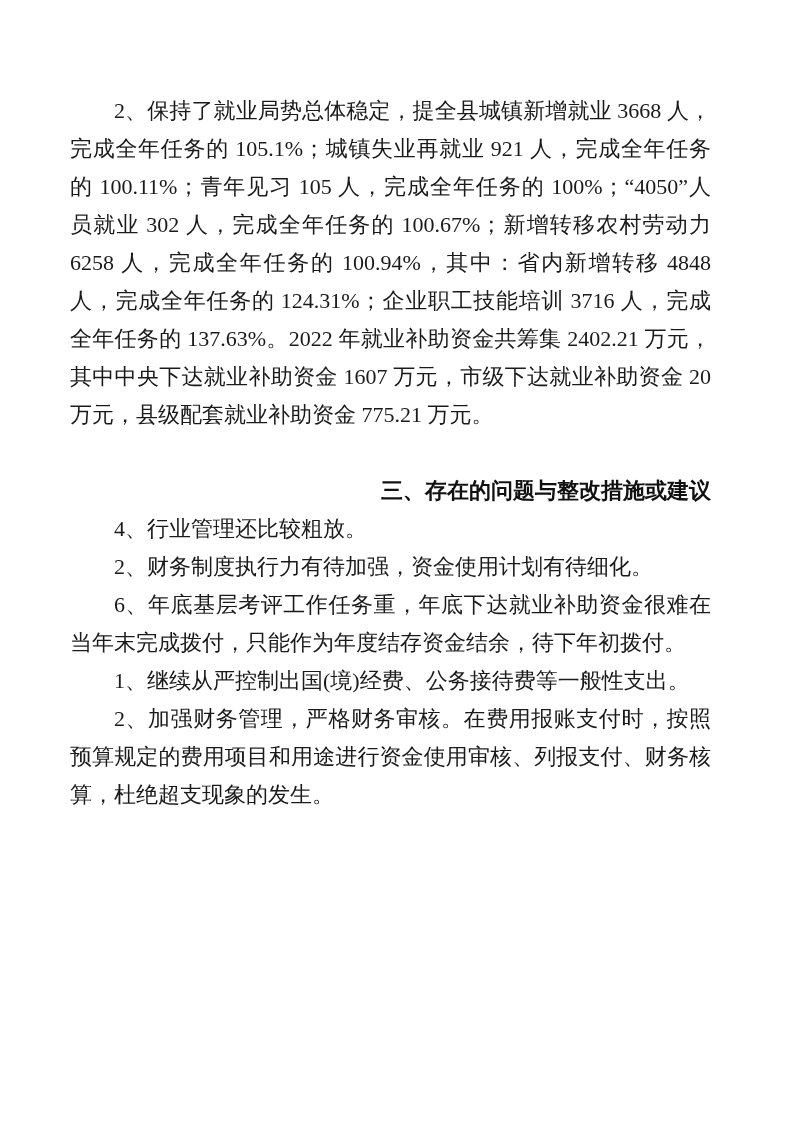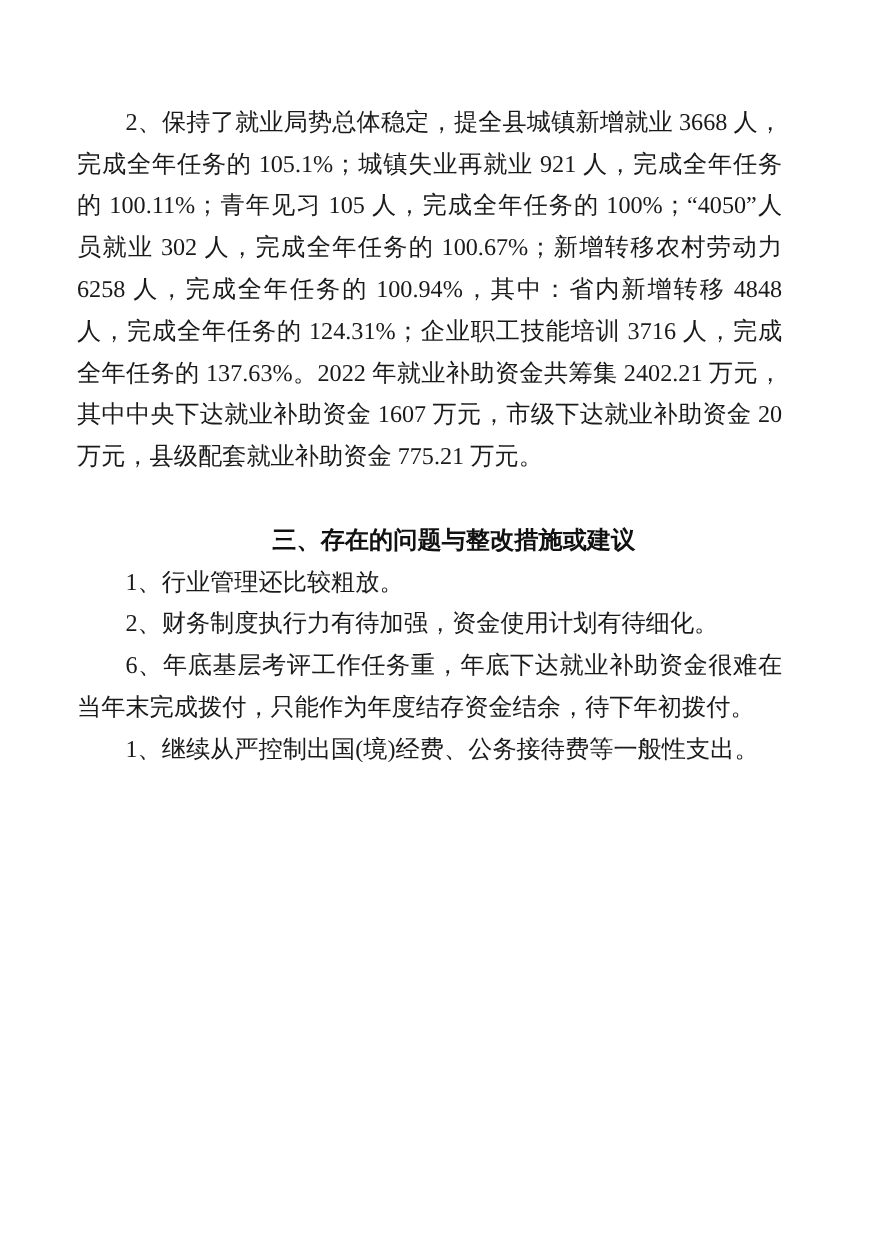--- a/index.html
+++ b/index.html
@@ -25,38 +25,39 @@
     text-align: justify;
     font-family: "Liberation Serif", "DejaVu Serif", serif;
   }
   .doc p.gap-after {
     margin-bottom: 38px;
   }
   .doc p.heading {
     font-family: "Liberation Sans", "DejaVu Sans", sans-serif;
     font-weight: 700;
     color: #111111;
-    text-align: center;
+    text-align: right;
   }
 </style>
 </head>
 <body>
 
 <div class="page">
   <div class="doc">
 
     <p class="body gap-after">2、保持了就业局势总体稳定，提全县城镇新增就业 3668 人，完成全年任务的 105.1%；城镇失业再就业 921 人，完成全年任务的 100.11%；青年见习 105 人，完成全年任务的 100%；“4050”人员就业 302 人，完成全年任务的 100.67%；新增转移农村劳动力 6258 人，完成全年任务的 100.94%，其中：省内新增转移 4848 人，完成全年任务的 124.31%；企业职工技能培训 3716 人，完成全年任务的 137.63%。2022 年就业补助资金共筹集 2402.21 万元，其中中央下达就业补助资金 1607 万元，市级下达就业补助资金 20 万元，县级配套就业补助资金 775.21 万元。</p>
 
 
     <p class="heading">三、存在的问题与整改措施或建议</p>
 
-    <p class="body">1、行业管理还比较粗放。</p>
+    <p class="body">4、行业管理还比较粗放。</p>
 
     <p class="body">2、财务制度执行力有待加强，资金使用计划有待细化。</p>
 
     <p class="body">6、年底基层考评工作任务重，年底下达就业补助资金很难在当年末完成拨付，只能作为年度结存资金结余，待下年初拨付。</p>
 
 
     <p class="body">1、继续从严控制出国(境)经费、公务接待费等一般性支出。</p>
 
+    <p class="body">2、加强财务管理，严格财务审核。在费用报账支付时，按照预算规定的费用项目和用途进行资金使用审核、列报支付、财务核算，杜绝超支现象的发生。</p>
 
   </div>
 </div>
 
 </body></html>

